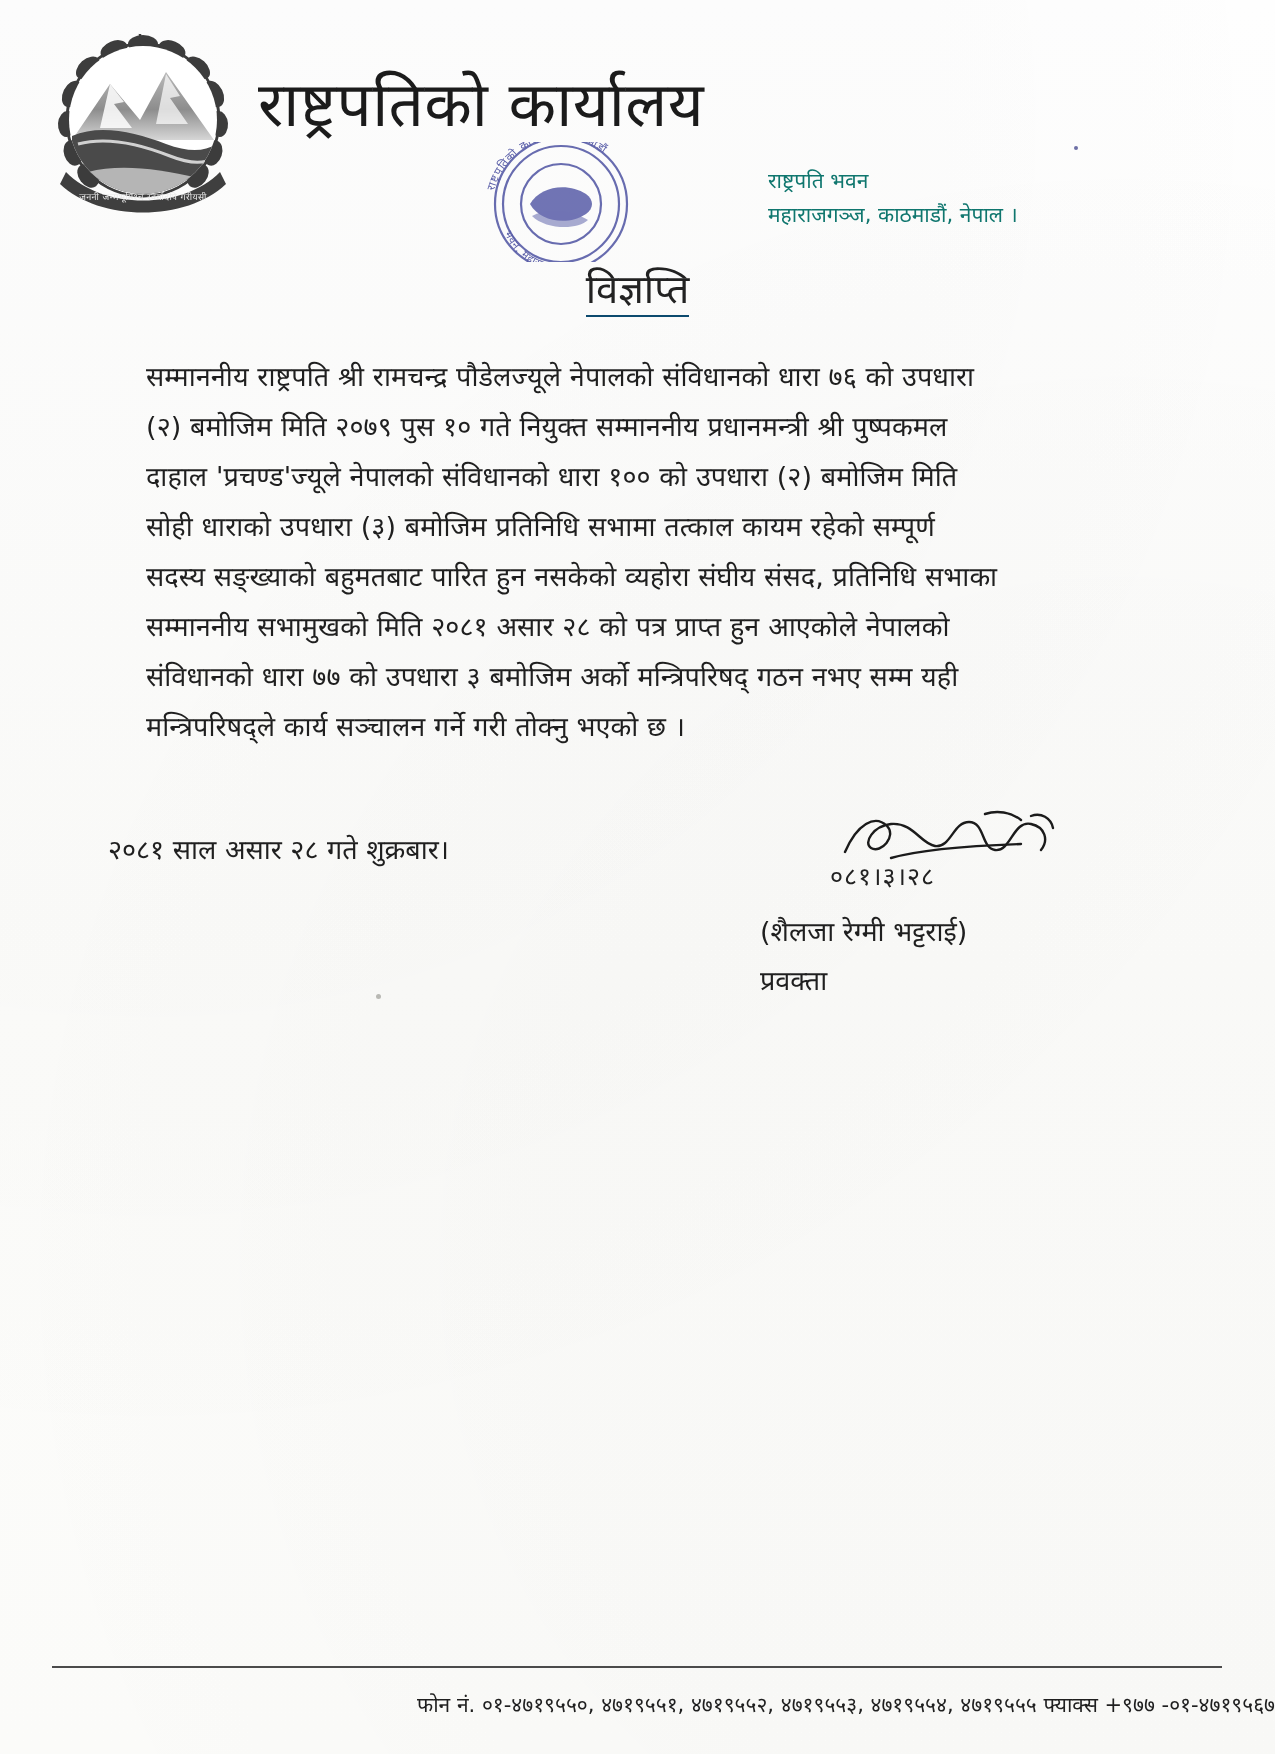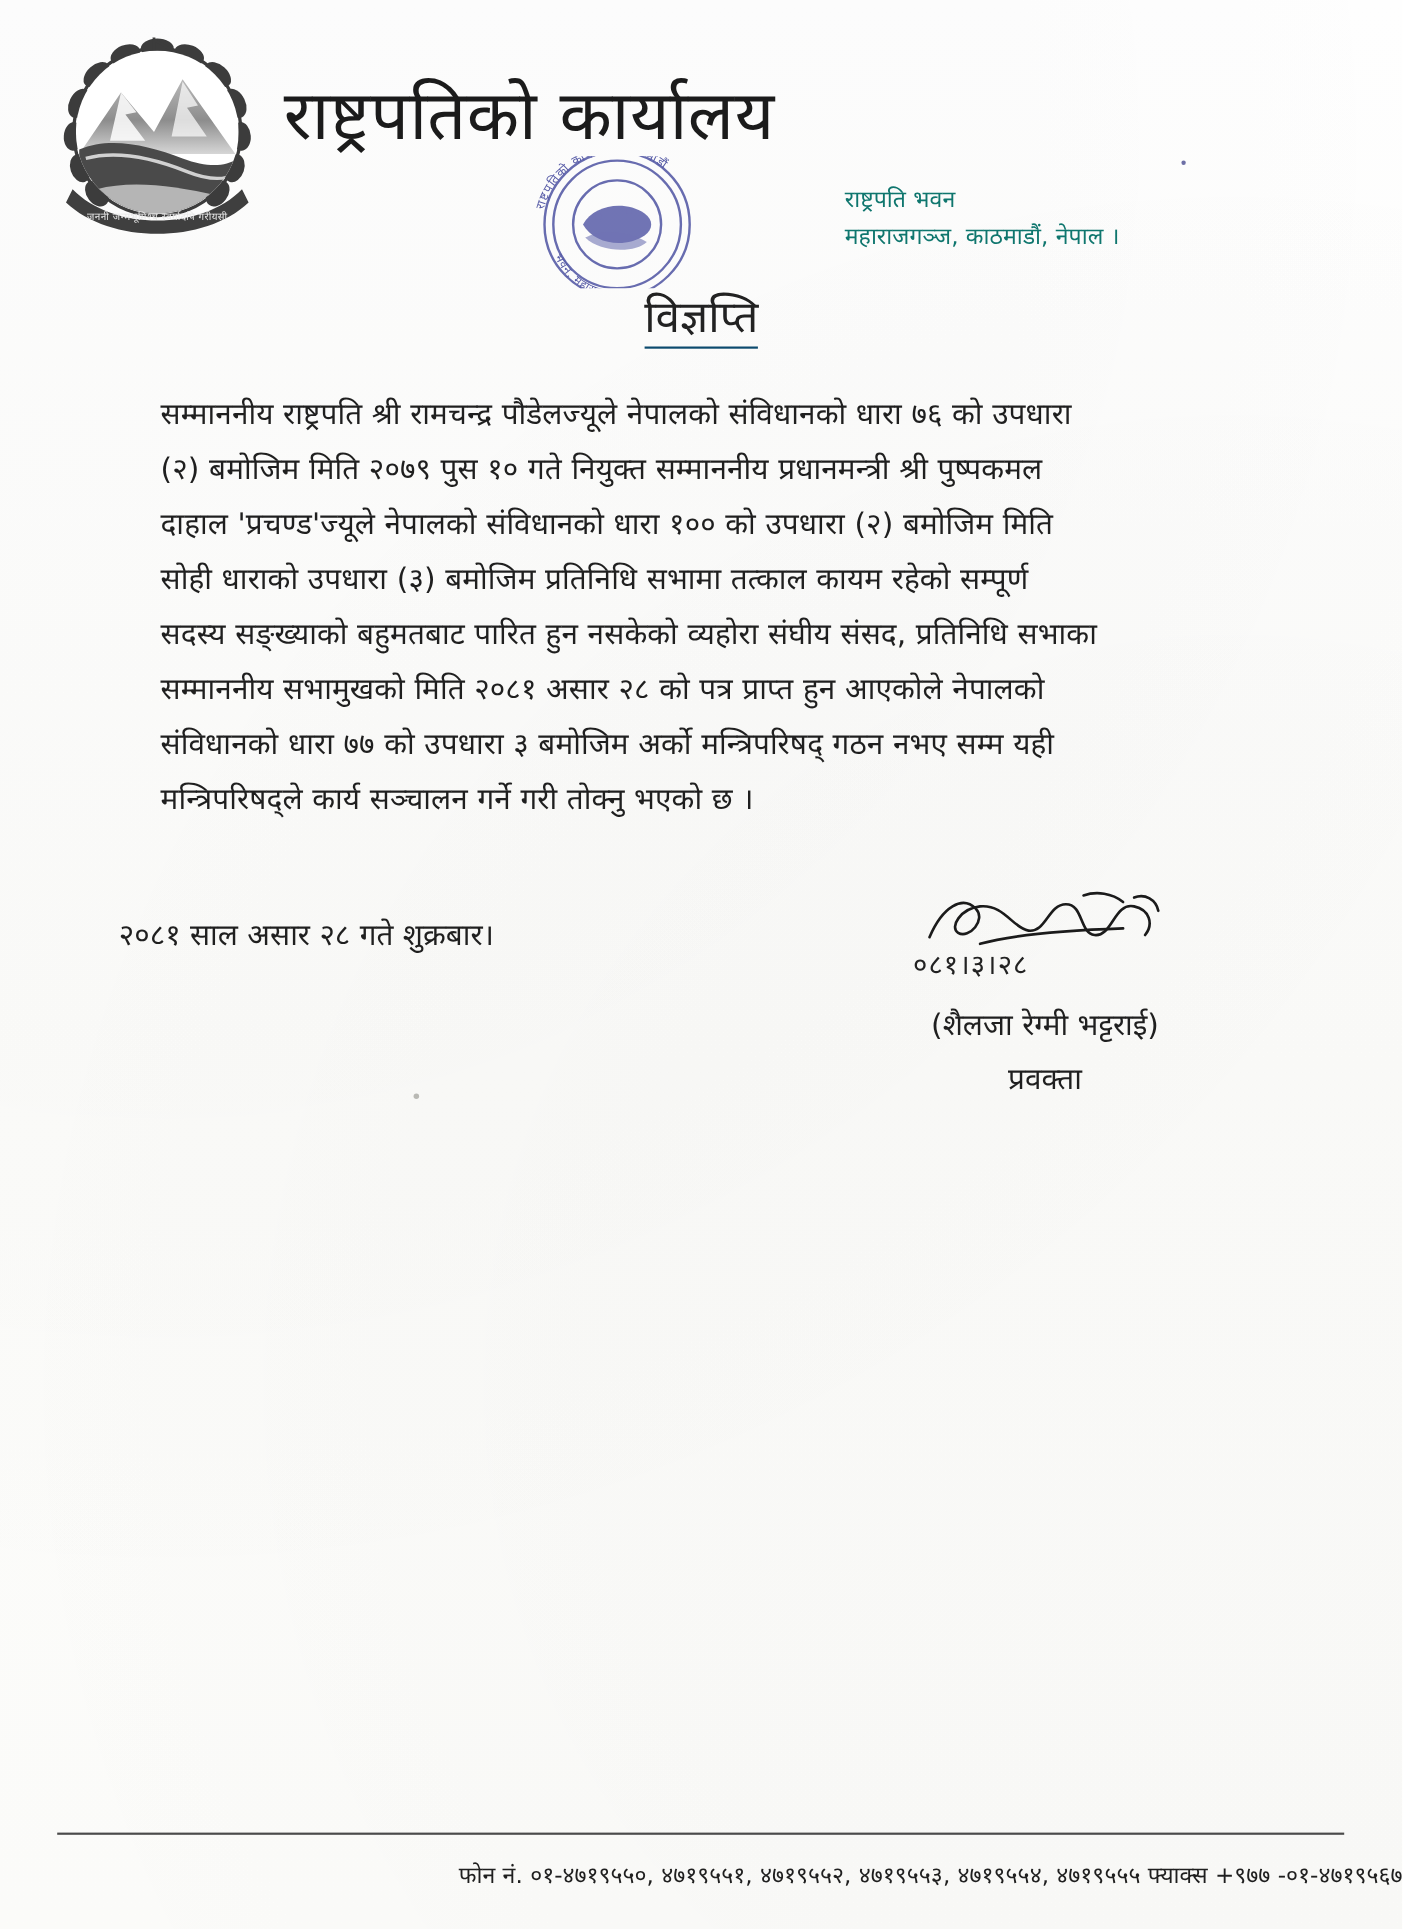--- a/index.html
+++ b/index.html
@@ -127,21 +127,20 @@
     color: #1f1f1f;
     white-space: nowrap;
   }
 
   
   .sig-block {
     position: absolute;
     top: 806px;
     left: 760px;
     width: 380px;
-    text-align: center;
   }
   .sig-mark {
     position: relative;
     height: 80px;
   }
   .sig-mark svg { display:block; margin: 0 auto; }
 
   .sig-date-stamp {
     position: absolute;
     left: 70px;

